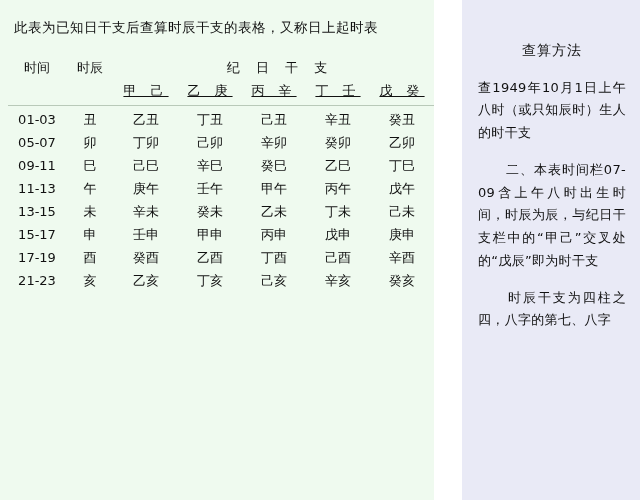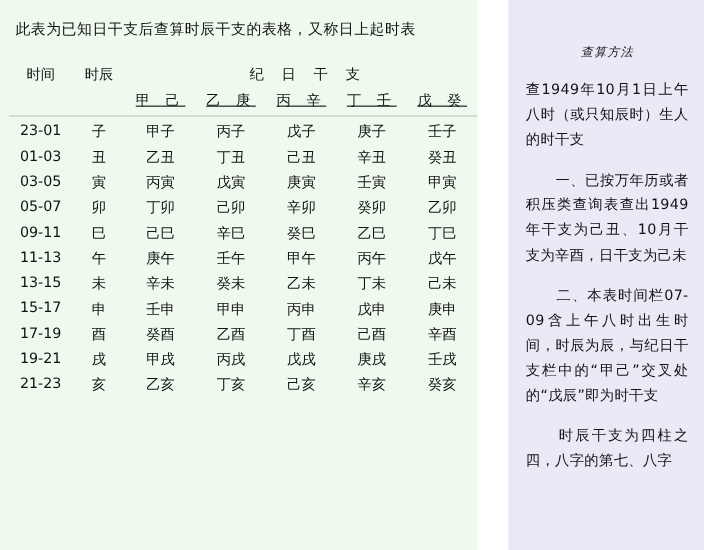--- a/index.html
+++ b/index.html
@@ -94,24 +94,23 @@
     height: 500px;
     background: #e9eaf6;
     box-sizing: border-box;
     padding: 16px 14px 10px 16px;
     font-size: 13px;
     color: #111;
     line-height: 1.75;
   }
   .right-title {
     text-align: center;
-    font-size: 11px;
+    font-size: 14px;
     margin: 22px 0 14px 0;
     letter-spacing: 1px;
-    font-style: italic;
   }
   .right-para {
     margin: 0 0 14px 0;
     text-align: justify;
     letter-spacing: 0.3px;
   }
   .indent {
     text-indent: 0;
   }
 </style>
@@ -149,47 +148,29 @@
           <td>丁 壬</td>
           <td>戊 癸</td>
         </tr>
         <tr class="rule-row">
           <td colspan="7">
               <div class="rule"></div>
             </td>
         </tr>
 
         <tr class="data-row">
-          <td class="time-cell">23-01</td>
-          <td>子</td>
-          <td>甲子</td>
-          <td>丙子</td>
-          <td>戊子</td>
-          <td>庚子</td>
-          <td>壬子</td>
-        </tr>
-        <tr class="data-row">
           <td class="time-cell">01-03</td>
           <td>丑</td>
           <td>乙丑</td>
           <td>丁丑</td>
           <td>己丑</td>
           <td>辛丑</td>
           <td>癸丑</td>
         </tr>
         <tr class="data-row">
-          <td class="time-cell">03-05</td>
-          <td>寅</td>
-          <td>丙寅</td>
-          <td>戊寅</td>
-          <td>庚寅</td>
-          <td>壬寅</td>
-          <td>甲寅</td>
-        </tr>
-        <tr class="data-row">
           <td class="time-cell">05-07</td>
           <td>卯</td>
           <td>丁卯</td>
           <td>己卯</td>
           <td>辛卯</td>
           <td>癸卯</td>
           <td>乙卯</td>
         </tr>
         <tr class="data-row">
           <td class="time-cell">09-11</td>
@@ -230,42 +211,32 @@
         <tr class="data-row">
           <td class="time-cell">17-19</td>
           <td>酉</td>
           <td>癸酉</td>
           <td>乙酉</td>
           <td>丁酉</td>
           <td>己酉</td>
           <td>辛酉</td>
         </tr>
         <tr class="data-row">
-          <td class="time-cell">19-21</td>
-          <td>戌</td>
-          <td>甲戌</td>
-          <td>丙戌</td>
-          <td>戊戌</td>
-          <td>庚戌</td>
-          <td>壬戌</td>
-        </tr>
-        <tr class="data-row">
           <td class="time-cell">21-23</td>
           <td>亥</td>
           <td>乙亥</td>
           <td>丁亥</td>
           <td>己亥</td>
           <td>辛亥</td>
           <td>癸亥</td>
         </tr>
       </tbody>
     </table>
   </div>
 
   <div class="right-panel">
     <div class="right-title">查算方法</div>
     <p class="right-para">查1949年10月1日上午八时（或只知辰时）生人的时干支</p>
-    <p class="right-para indent">　　一、已按万年历或者积压类查询表查出1949年干支为己丑、10月干支为辛酉，日干支为己未</p>
     <p class="right-para indent">　　二、本表时间栏07-09含上午八时出生时间，时辰为辰，与纪日干支栏中的“甲己”交叉处的“戊辰”即为时干支</p>
     <p class="right-para indent">　　时辰干支为四柱之四，八字的第七、八字</p>
   </div>
 
 </div>
 
 </body></html>

